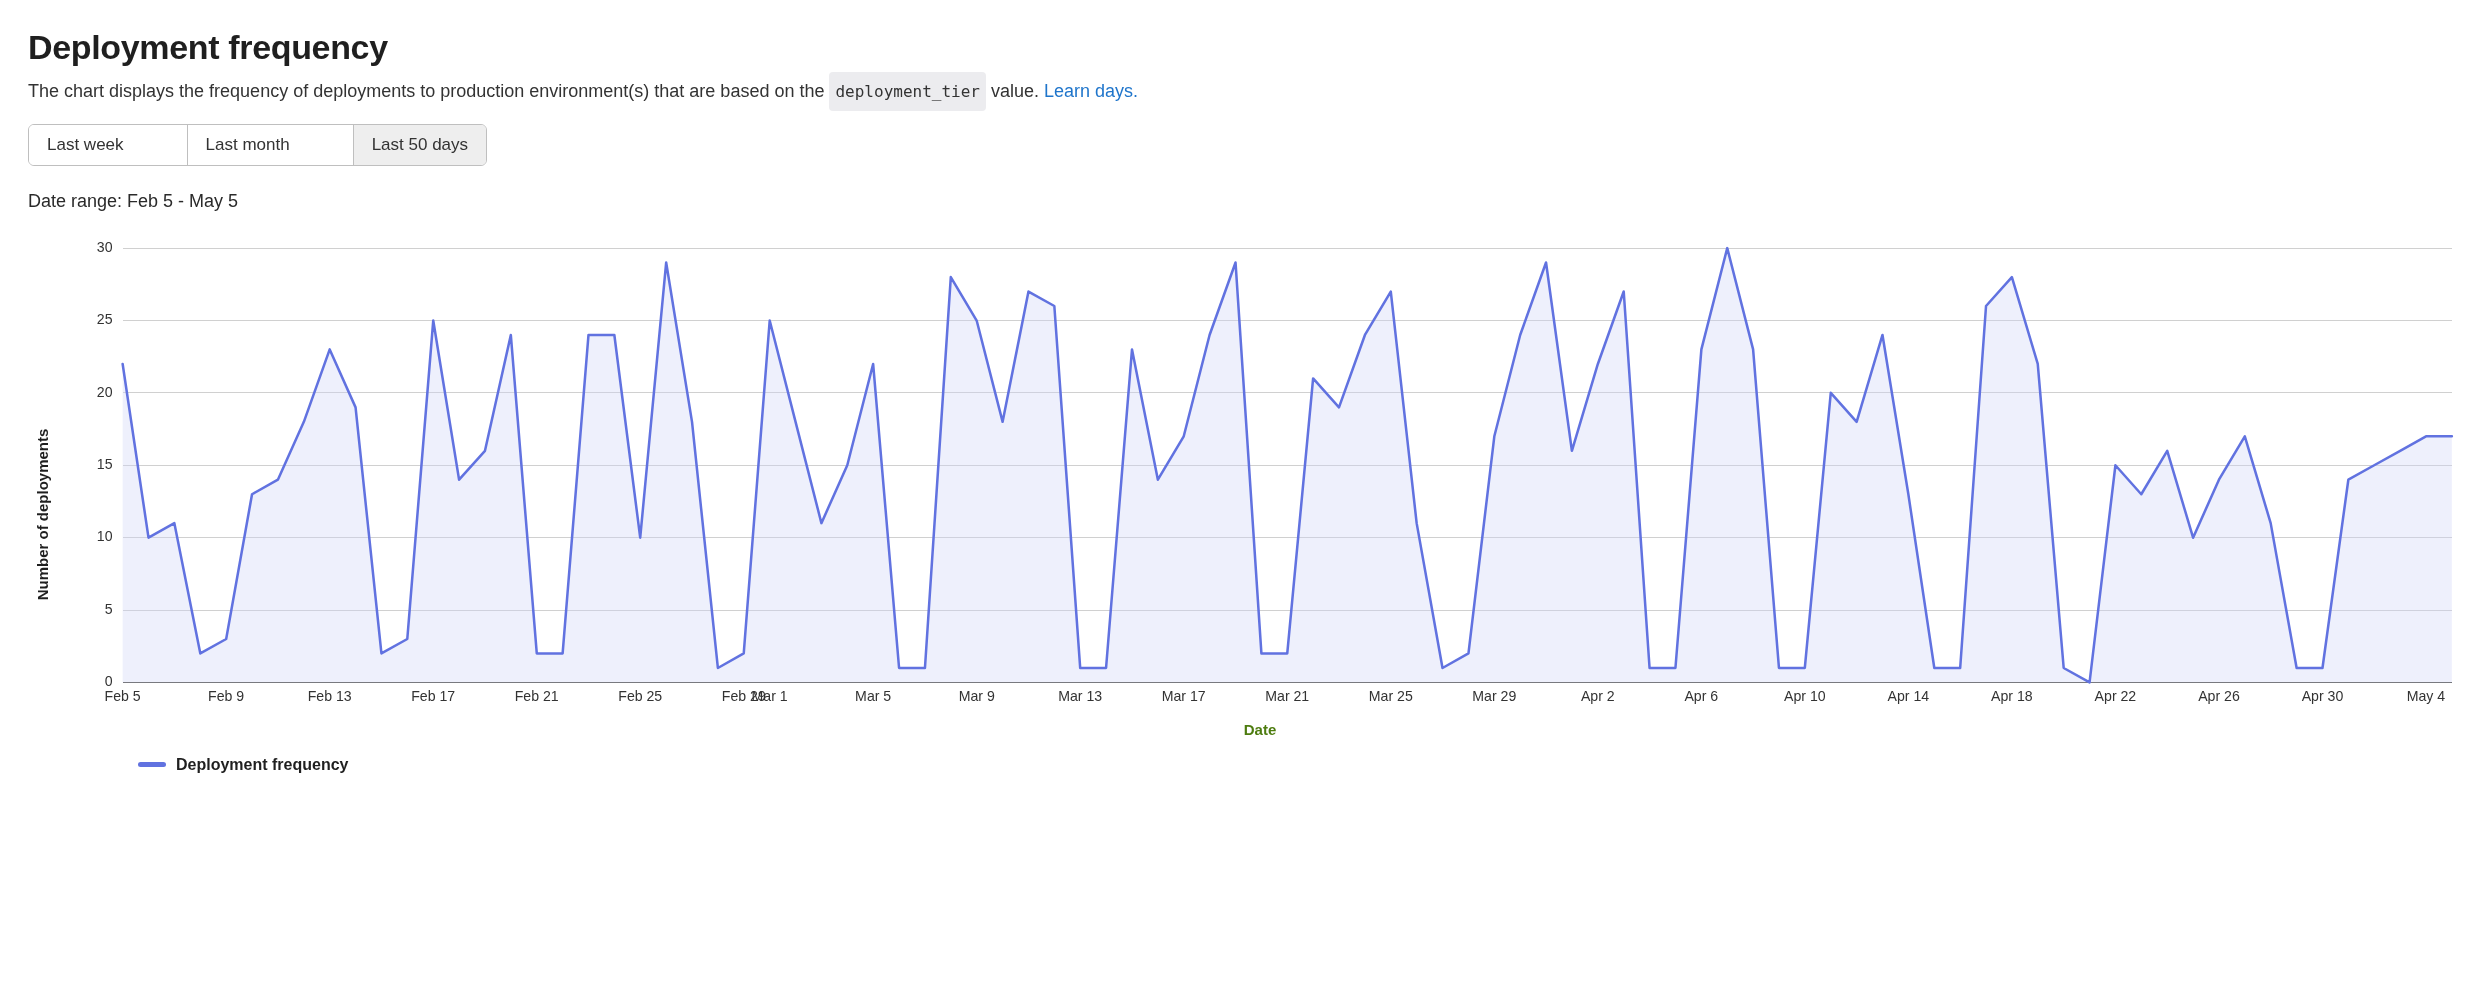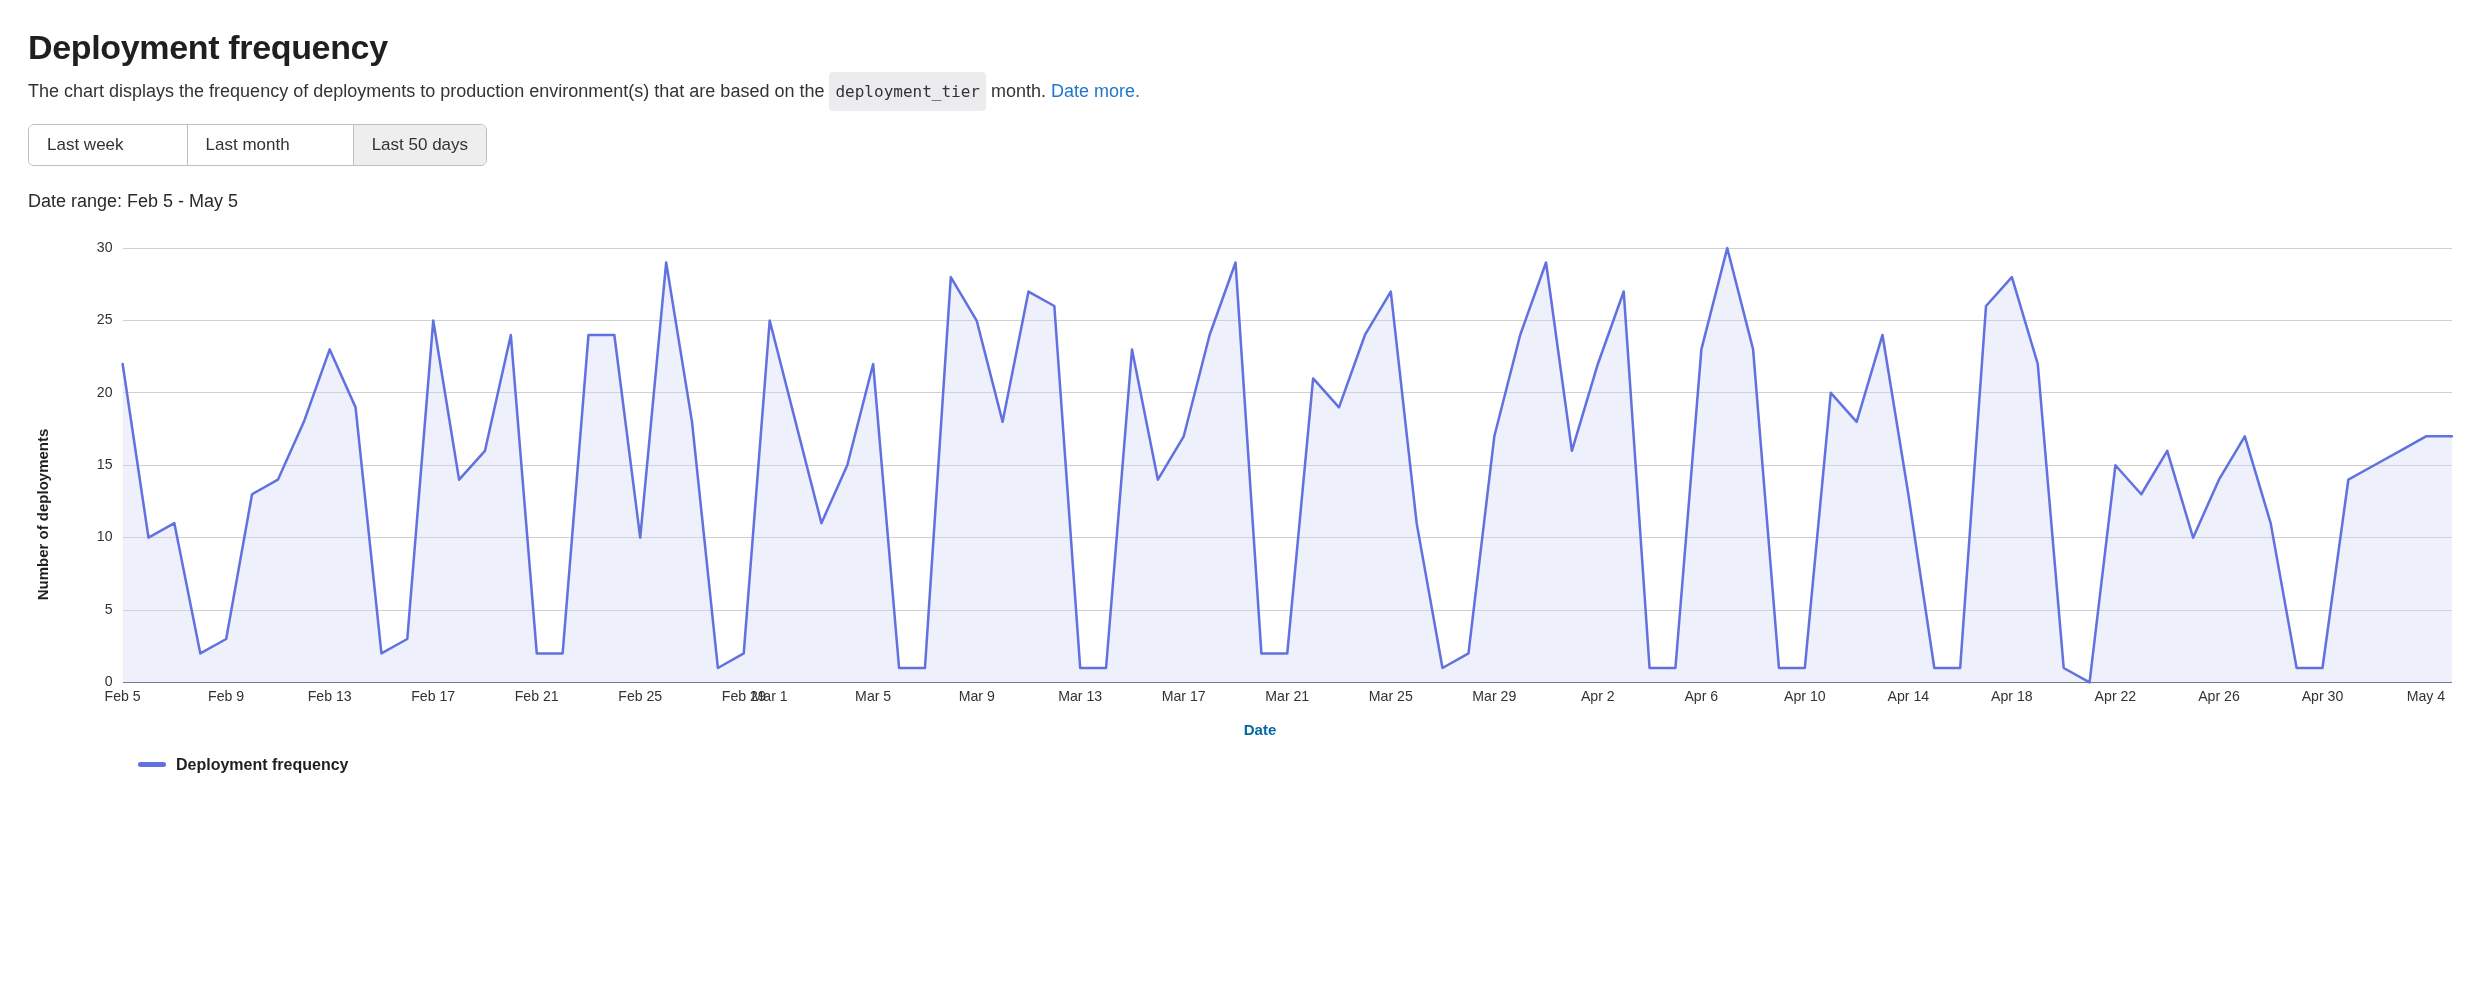--- a/index.html
+++ b/index.html
@@ -67,21 +67,21 @@
       font-size: 15px;
       font-weight: 700;
       color: #1f1f1f;
       white-space: nowrap;
     }
     .x-axis-label {
       text-align: center;
       font-size: 15px;
       font-weight: 700;
       margin-top: 8px;
-      color: #0369a1;
+      color: #4d7c0f;
     }
     .legend {
       display: flex;
       align-items: center;
       gap: 10px;
       margin: 18px 0 0 80px;
       font-size: 16px;
       font-weight: 700;
     }
     .legend-swatch {
@@ -98,22 +98,22 @@
   </style>
 </head>
 <body>
 
 <div class="page">
   <h1 class="title">Deployment frequency</h1>
 
   <p class="subtitle">
     <span>The chart displays the frequency of deployments to production environment(s) that are based on the </span>
     <code>deployment_tier</code>
-    <span> month. </span>
-    <a>Date more.</a>
+    <span> value. </span>
+    <a>Learn days.</a>
   </p>
 
   <div class="seg-group" id="seg-group">
       <button class="seg-btn">Last week</button>
       <button class="seg-btn">Last month</button>
       <button class="seg-btn selected">Last 50 days</button>
     </div>
 
   <div class="date-range">Date range: Feb 5 - May 5</div>
 

